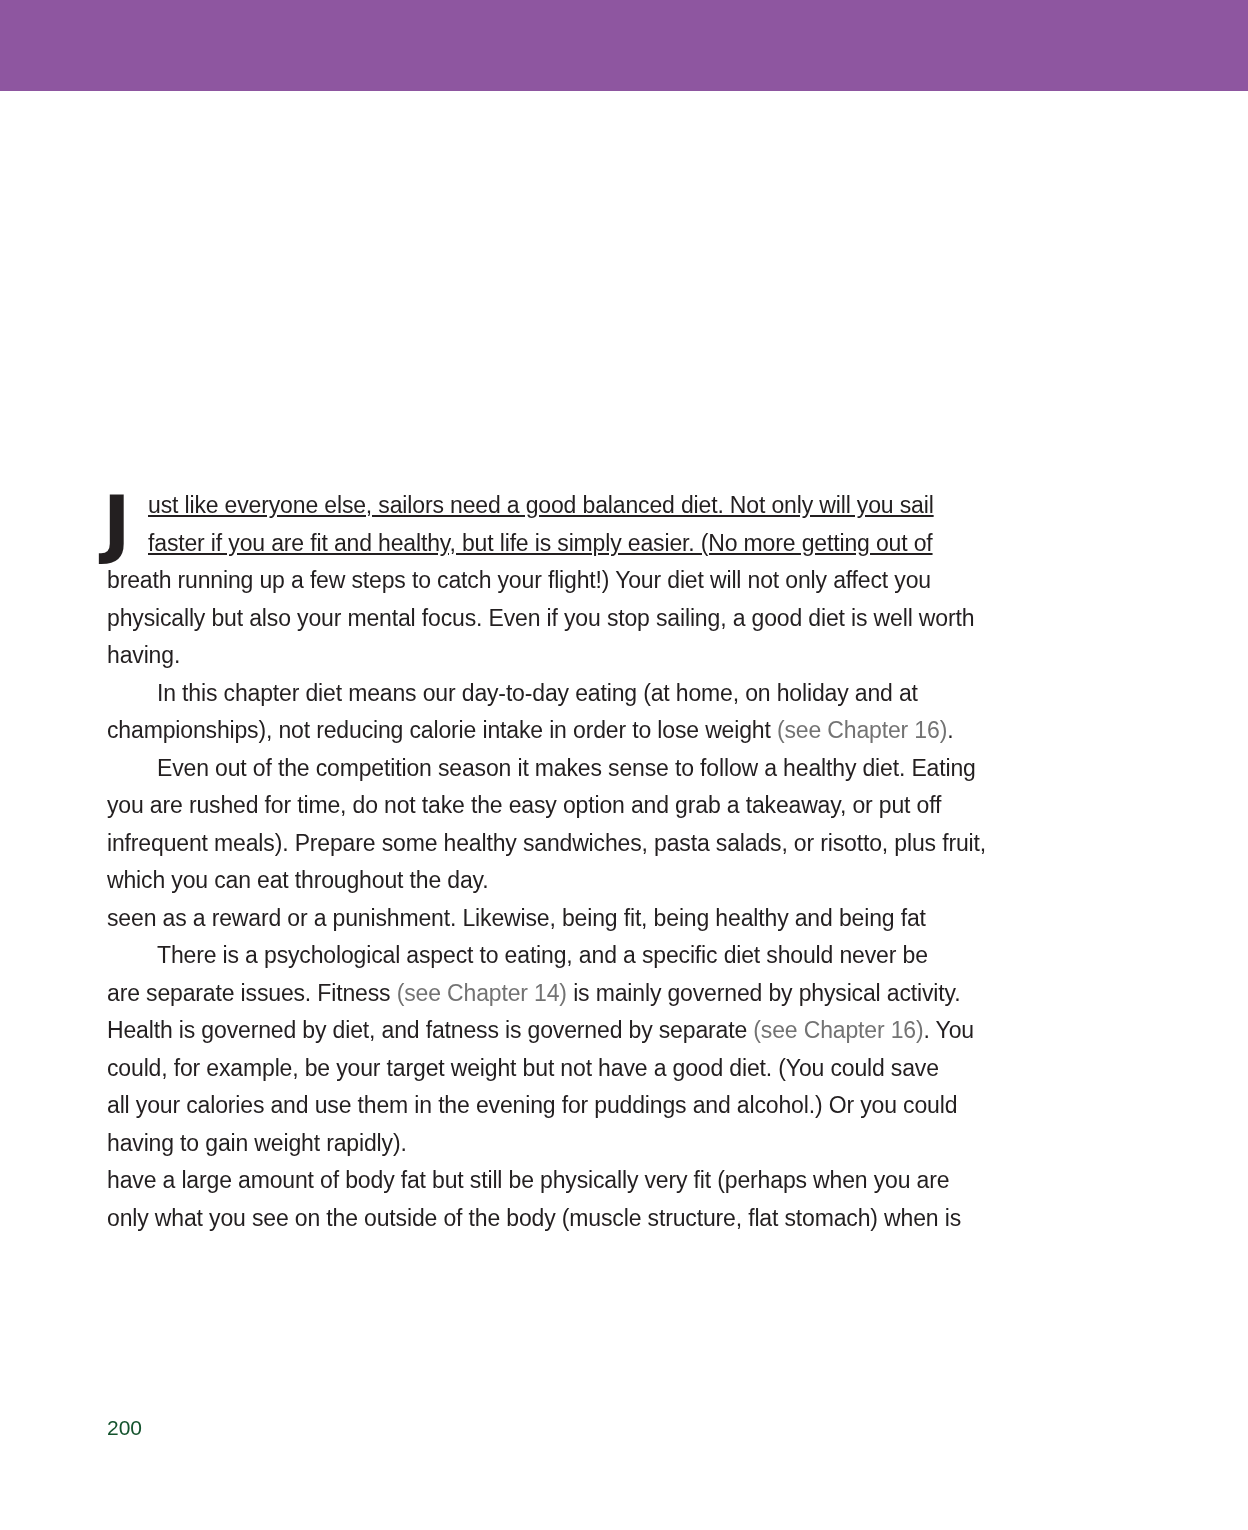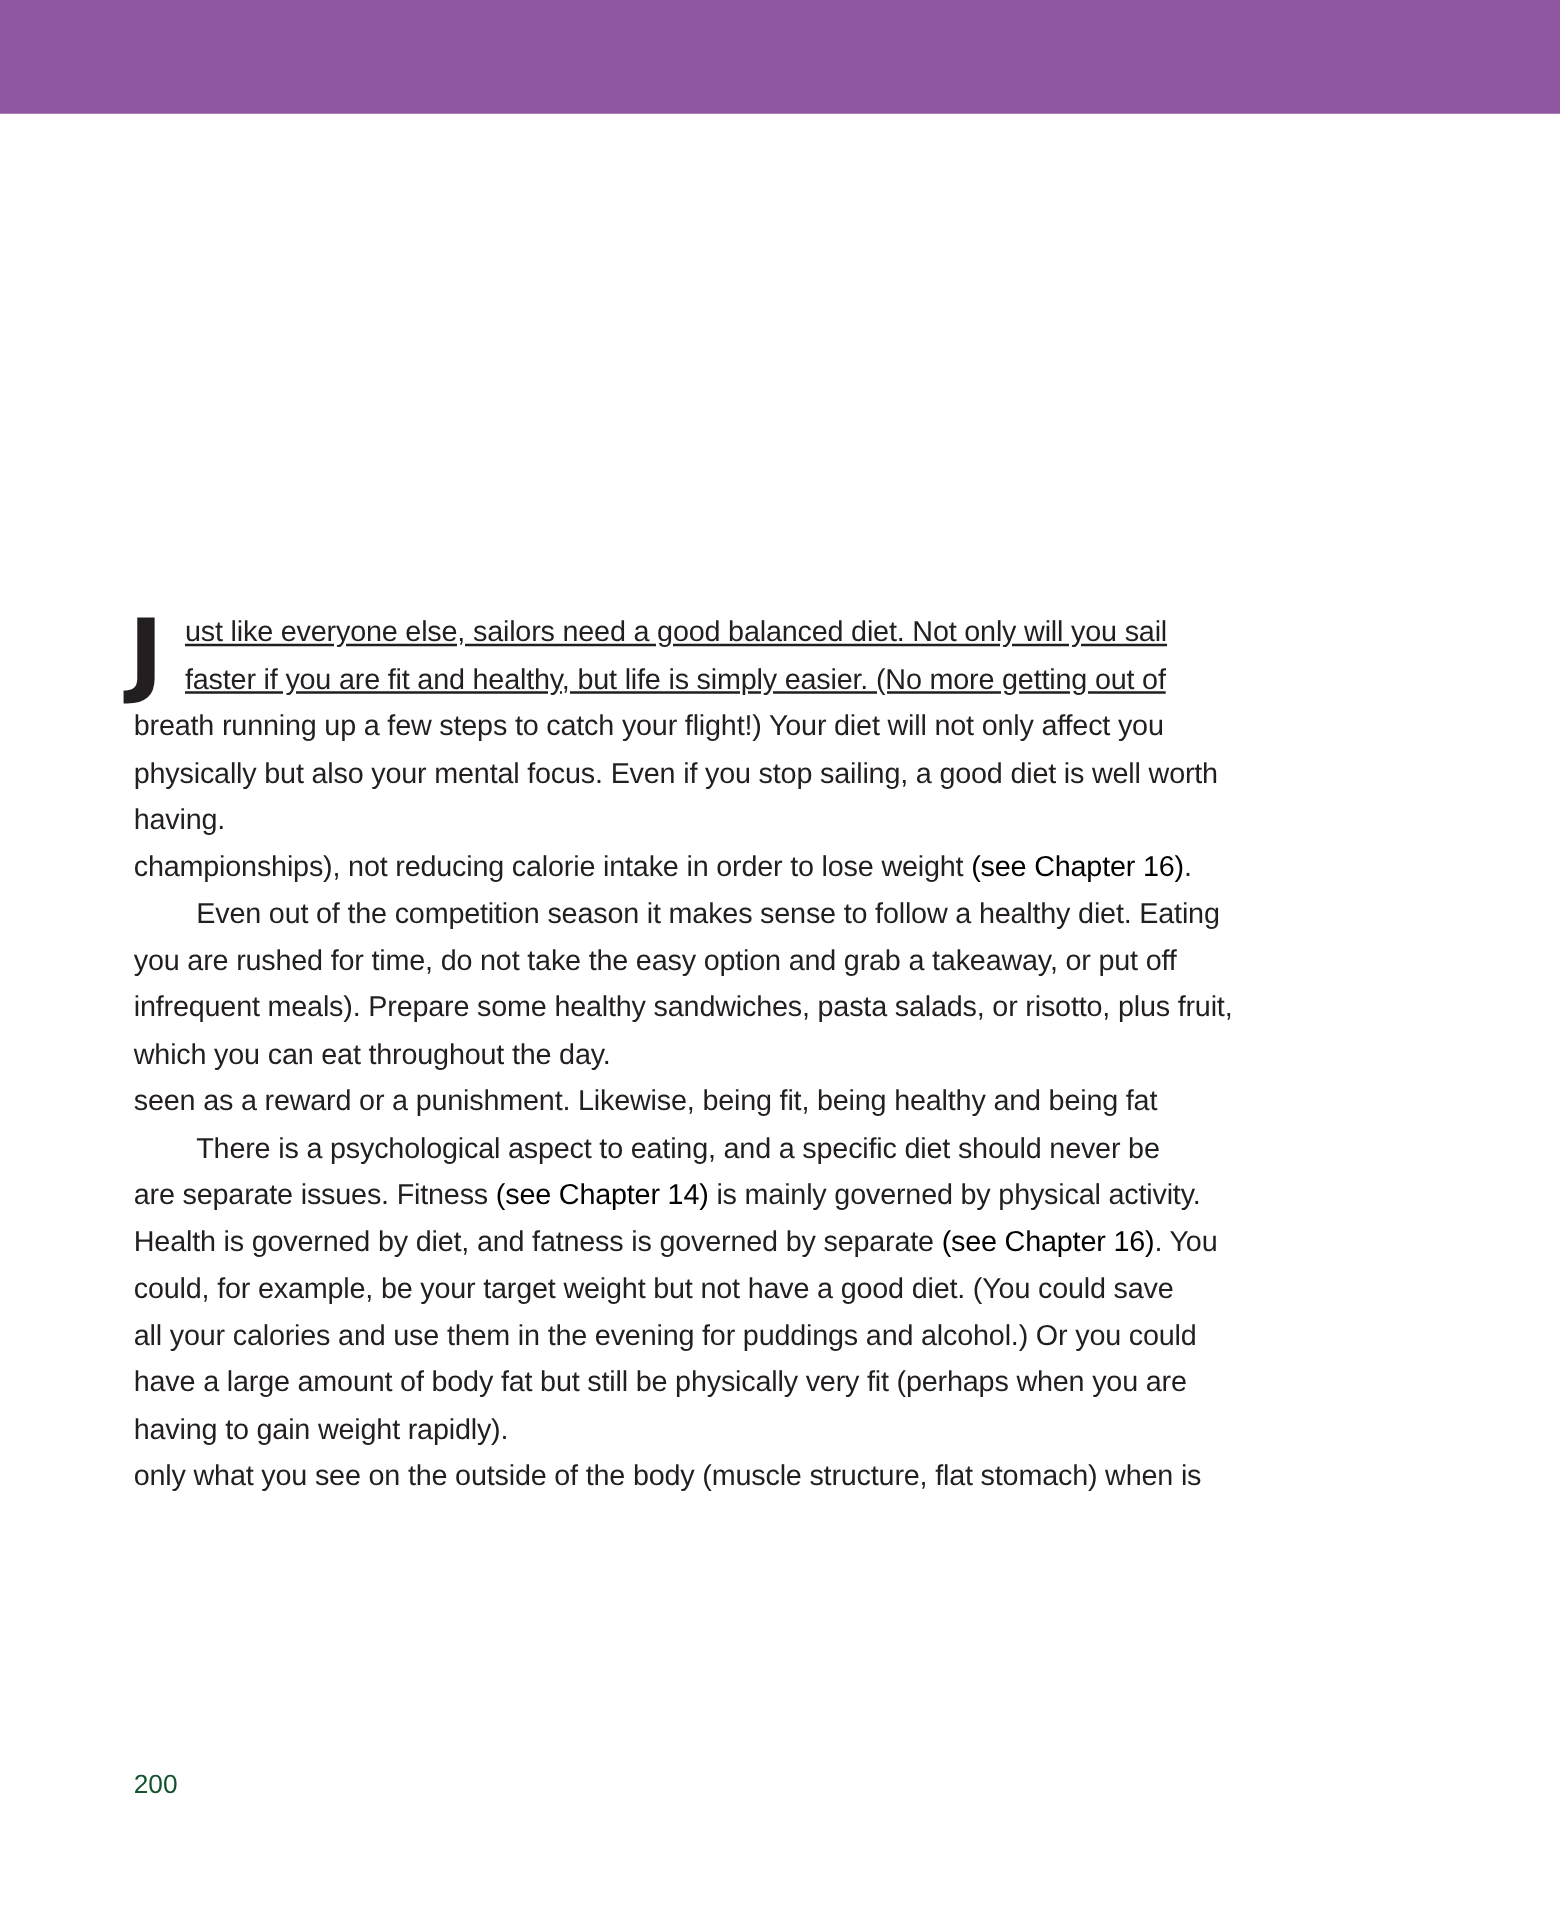--- a/index.html
+++ b/index.html
@@ -12,59 +12,60 @@
     position: absolute; left: 107px; top: 487px; width: 960px;
     font-size: 23px; line-height: 37.5px; letter-spacing: -0.15px;
   }
   .line { white-space: nowrap; display: block; height: 37.5px; }
   .indent { padding-left: 50px; }
   .dropcap-line { padding-left: 41px; text-decoration: underline; }
   .dropcap {
     position: absolute; left: -4px; top: 2px; font-family: "DejaVu Sans", sans-serif;
     font-weight: bold; font-size: 74px; line-height: 68px; color: #231f20;
   }
-  .ref { color: #000000; }
+  .ref { color: #737373; }
   .page-number { position: absolute; left: 107px; top: 1416px; font-size: 21px; color: #14532d; }
 </style>
 </head>
 <body>
 
 <div class="top-band"></div>
 
 <div class="body-text">
   <span class="dropcap">J</span>
 
   <div>
     <span class="line dropcap-line">ust like everyone else, sailors need a good balanced diet. Not only will you sail</span>
     <span class="line dropcap-line">faster if you are fit and healthy, but life is simply easier. (No more getting out of</span>
     <span class="line">breath running up a few steps to catch your flight!) Your diet will not only affect you</span>
     <span class="line">physically but also your mental focus. Even if you stop sailing, a good diet is well worth</span>
     <span class="line">having.</span>
   </div>
 
   <div>
+    <span class="line indent">In this chapter diet means our day-to-day eating (at home, on holiday and at</span>
     <span class="line"><span>championships), not reducing calorie intake in order to lose weight </span><span class="ref">(see Chapter 16)</span><span>.</span></span>
   </div>
 
   <div>
     <span class="line indent">Even out of the competition season it makes sense to follow a healthy diet. Eating</span>
     <span class="line">you are rushed for time, do not take the easy option and grab a takeaway, or put off</span>
     <span class="line">infrequent meals). Prepare some healthy sandwiches, pasta salads, or risotto, plus fruit,</span>
     <span class="line">which you can eat throughout the day.</span>
   </div>
 
   <div>
     <span class="line">seen as a reward or a punishment. Likewise, being fit, being healthy and being fat</span>
     <span class="line indent">There is a psychological aspect to eating, and a specific diet should never be</span>
     <span class="line"><span>are separate issues. Fitness </span><span class="ref">(see Chapter 14)</span><span> is mainly governed by physical activity.</span></span>
     <span class="line"><span>Health is governed by diet, and fatness is governed by separate </span><span class="ref">(see Chapter 16)</span><span>. You</span></span>
     <span class="line">could, for example, be your target weight but not have a good diet. (You could save</span>
     <span class="line">all your calories and use them in the evening for puddings and alcohol.) Or you could</span>
+    <span class="line">having to gain weight rapidly).</span>
     <span class="line">have a large amount of body fat but still be physically very fit (perhaps when you are</span>
-    <span class="line">having to gain weight rapidly).</span>
   </div>
 
   <div>
     <span class="line">only what you see on the outside of the body (muscle structure, flat stomach) when is</span>
   </div>
 </div>
 
 <div class="page-number">200</div>
 
 </body></html>

